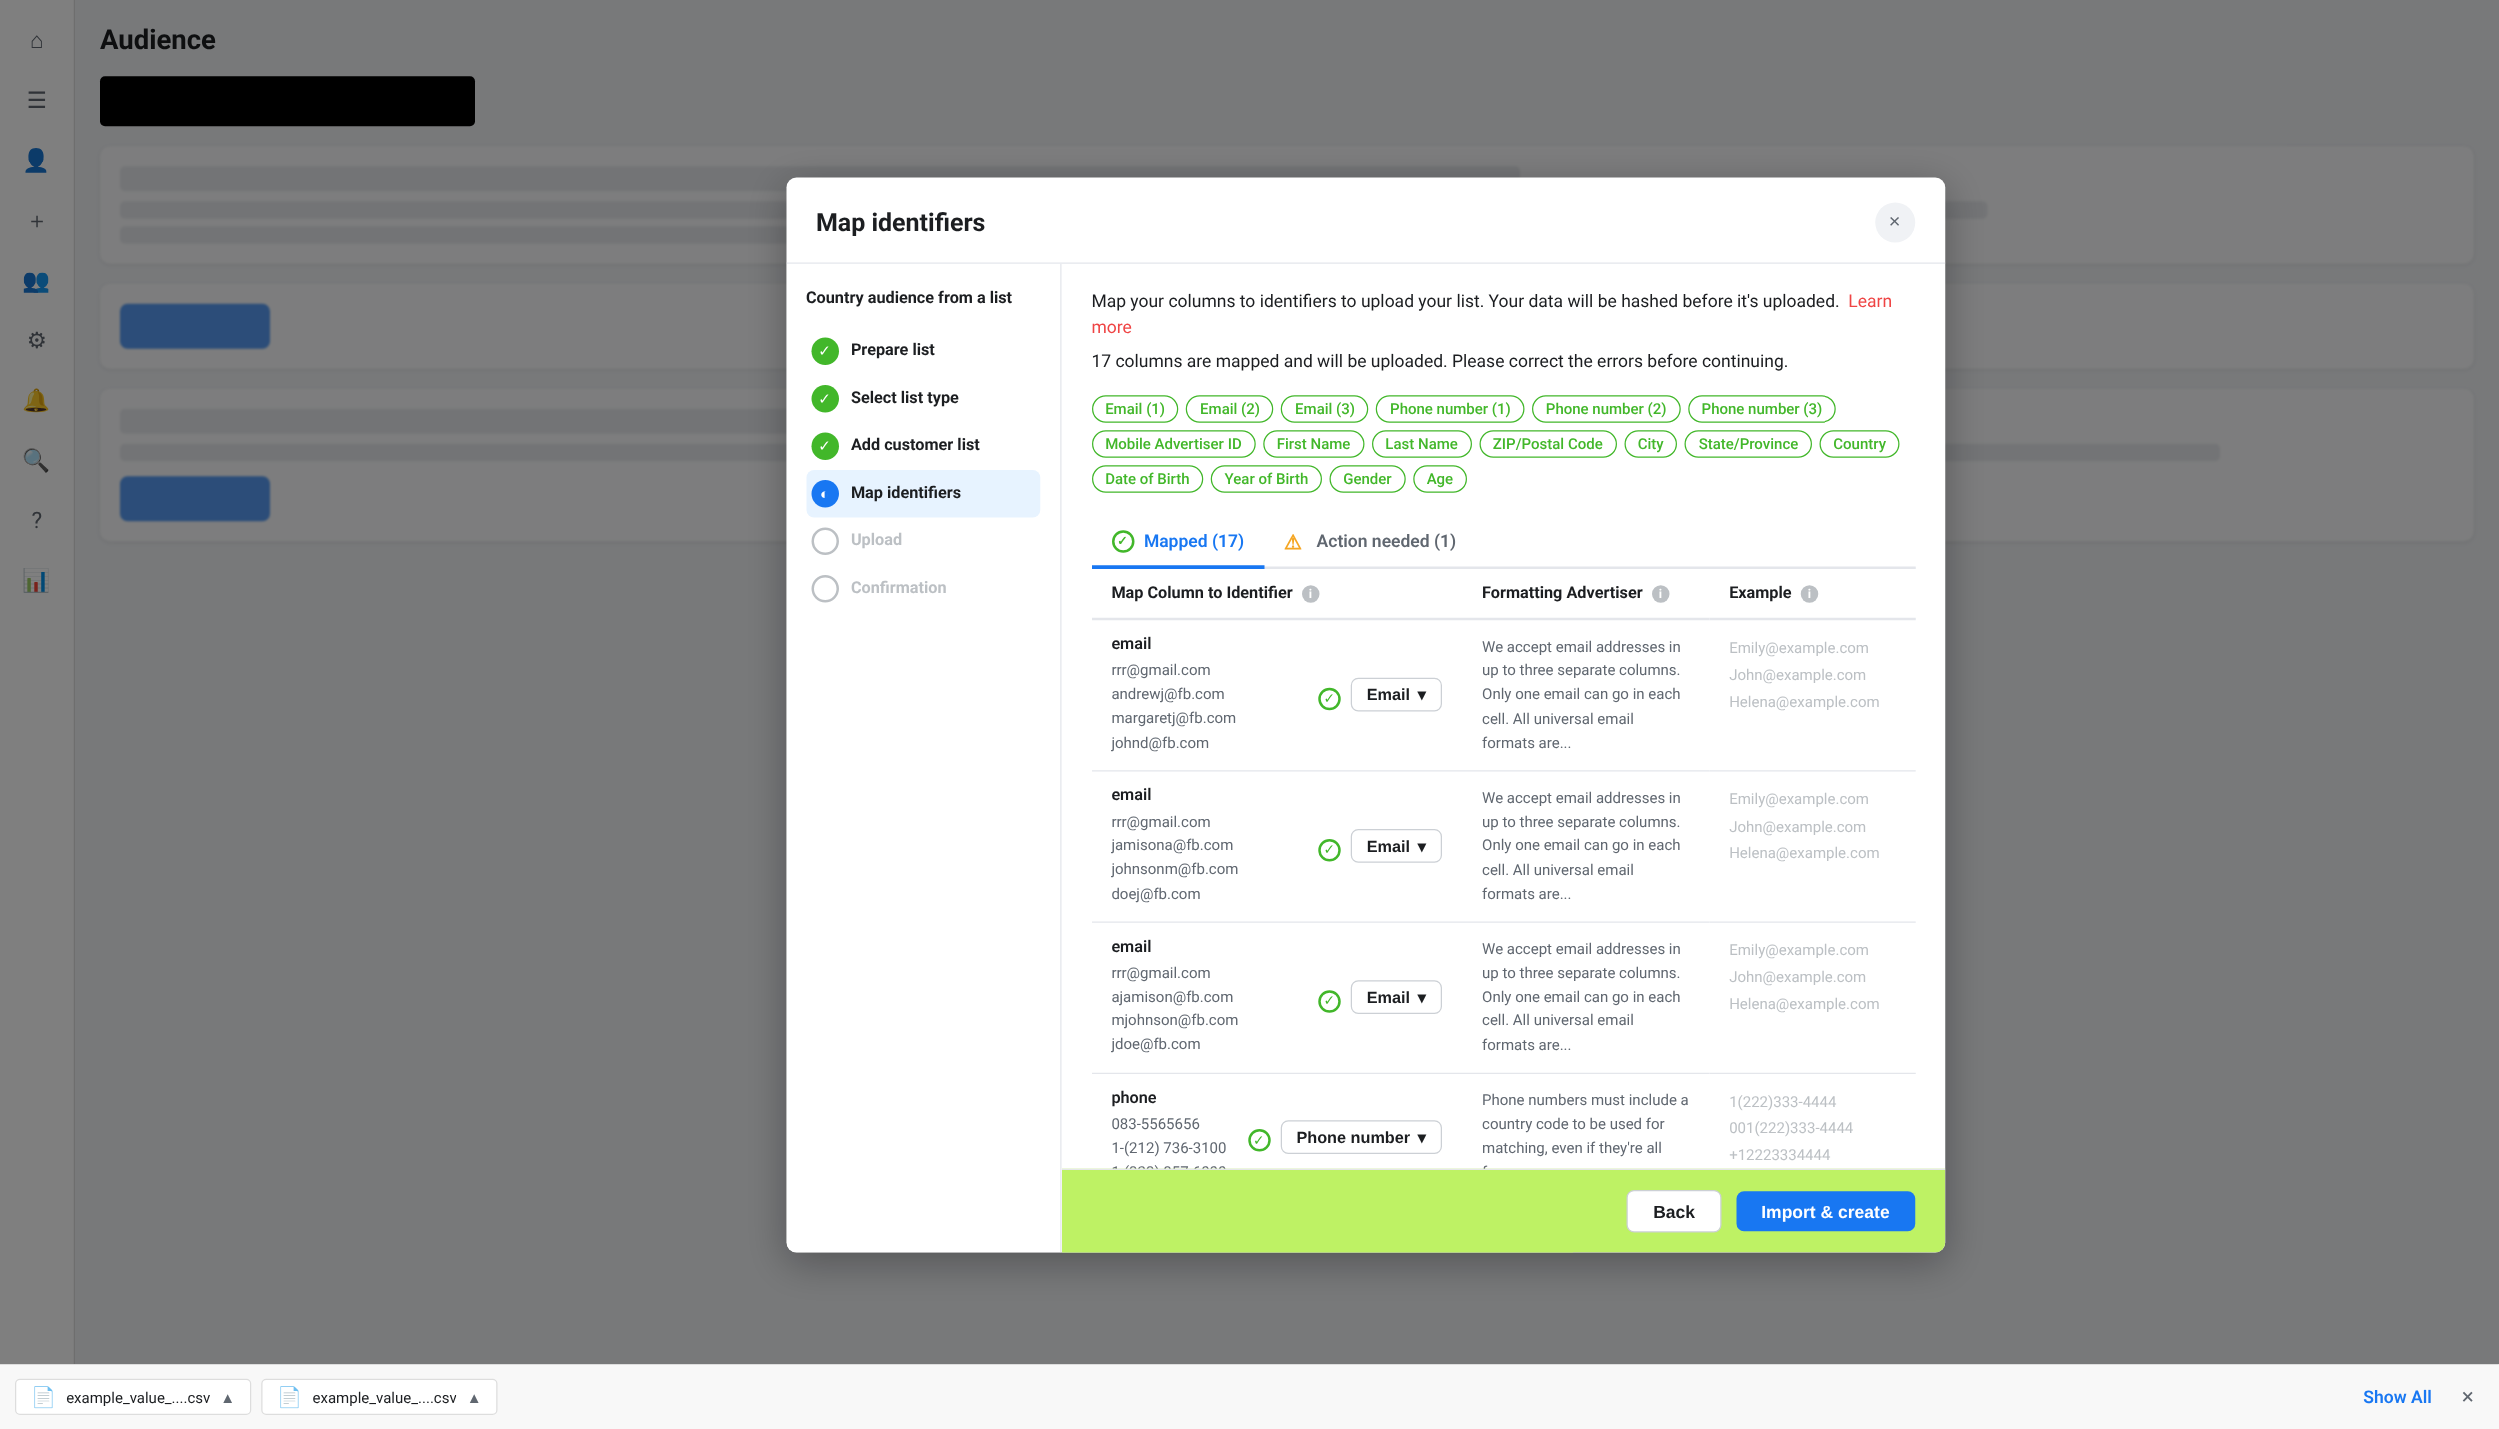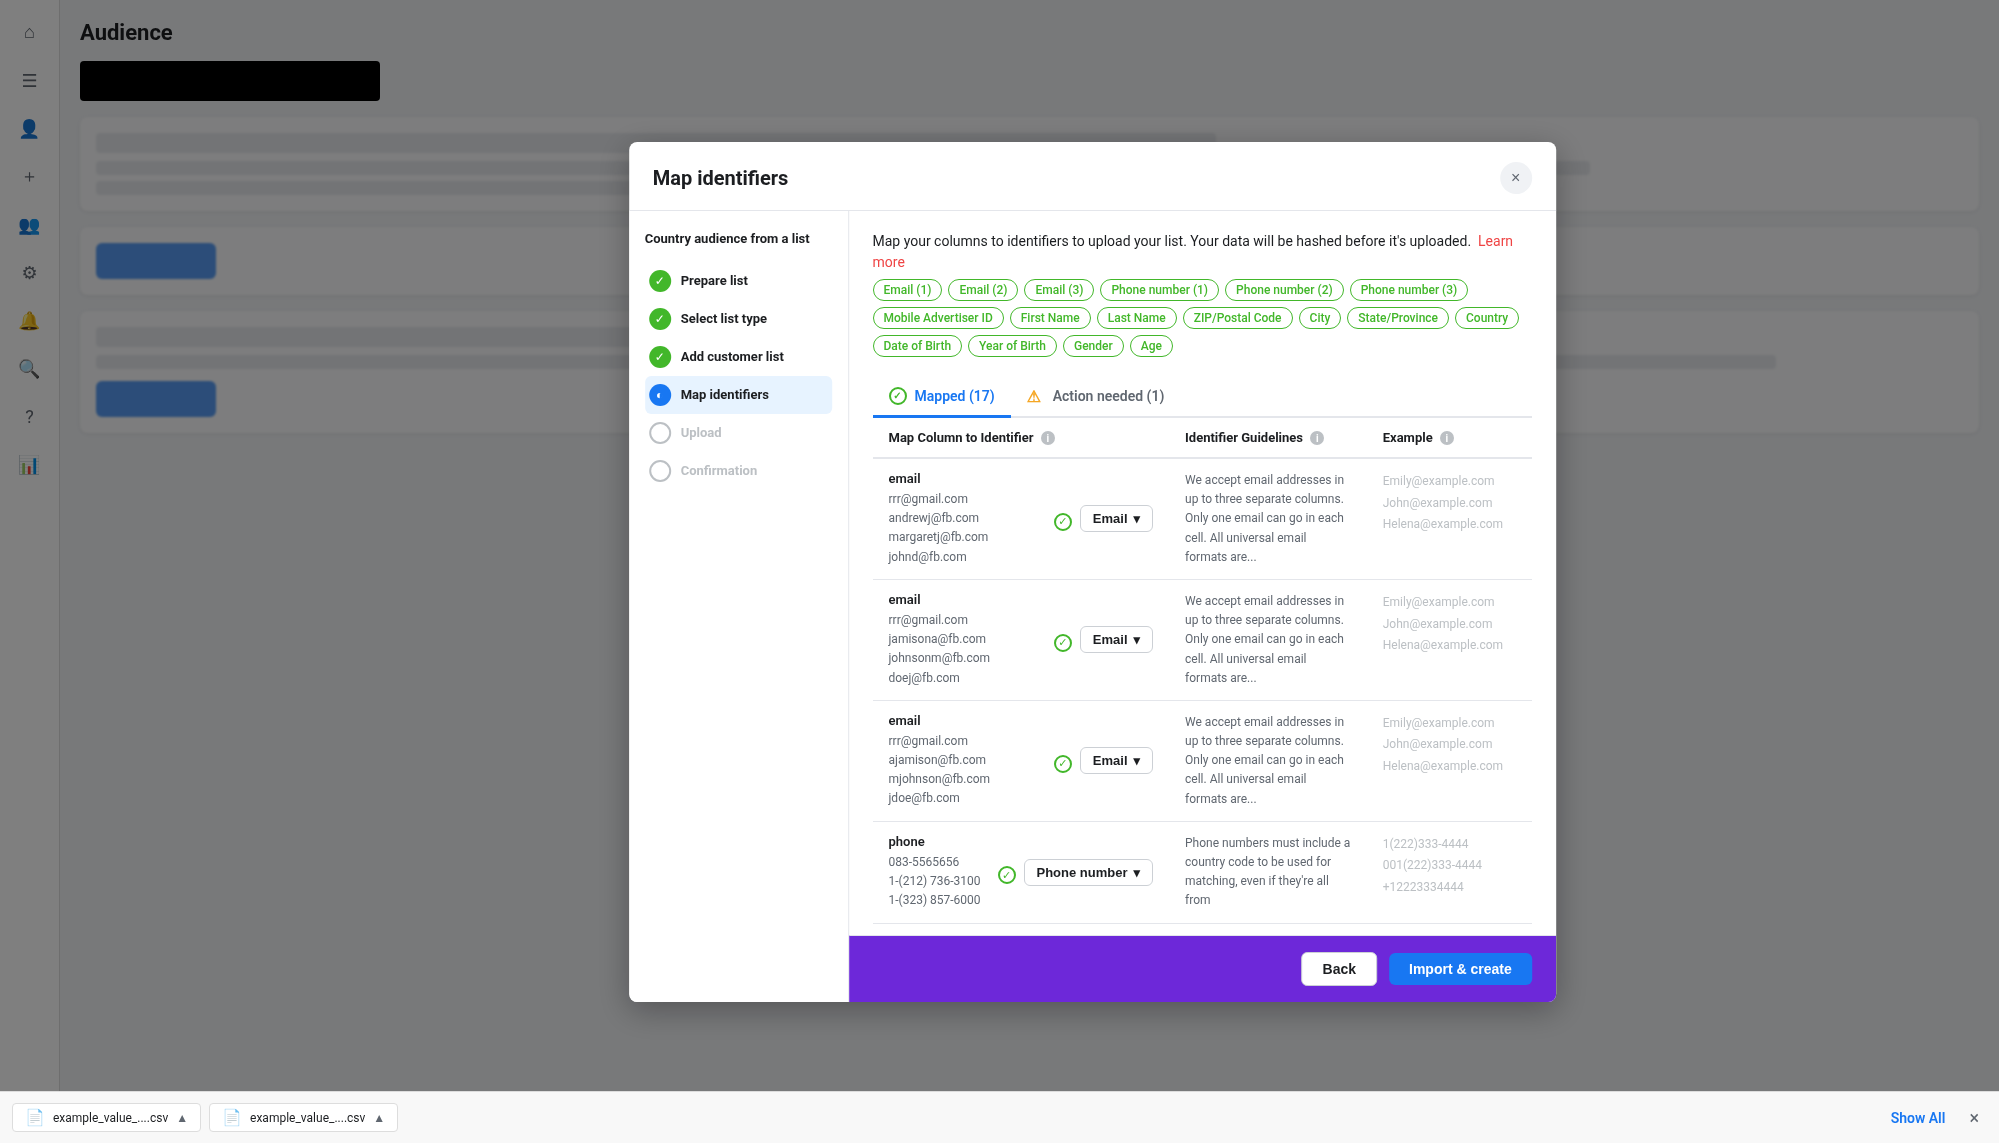--- a/index.html
+++ b/index.html
@@ -332,21 +332,21 @@
     }
 
     
     .modal-footer {
       display: flex;
       align-items: center;
       justify-content: flex-end;
       gap: 12px;
       padding: 16px 24px;
       border-top: 1px solid #e4e6eb;
-      background: #6d28d9;
+      background: #bef264;
     }
     .btn-back {
       padding: 8px 20px;
       border: 1.5px solid #ccd0d5;
       border-radius: 6px;
       background: #fff;
       font-size: 14px;
       font-weight: 600;
       color: #1c1e21;
       cursor: pointer;
@@ -509,20 +509,21 @@
         <span class="step-label pending">Confirmation</span>
       </div>
     </div>
 
     <div class="content-panel">
       <div class="content-scroll">
         <p class="content-desc">
           <span>Map your columns to identifiers to upload your list. Your data will be hashed before it's uploaded.</span>
           &nbsp;<a href="#">Learn more</a>
         </p>
+        <p class="content-count">17 columns are mapped and will be uploaded. Please correct the errors before continuing.</p>
 
         <div class="tags-container">
           <span class="tag">Email (1)</span>
           <span class="tag">Email (2)</span>
           <span class="tag">Email (3)</span>
           <span class="tag">Phone number (1)</span>
           <span class="tag">Phone number (2)</span>
           <span class="tag">Phone number (3)</span>
           <span class="tag">Mobile Advertiser ID</span>
           <span class="tag">First Name</span>
@@ -549,21 +550,21 @@
         </div>
 
         <table class="map-table">
           <thead>
             <tr>
               <th>
                 <span>Map Column to Identifier</span>
                 <span class="info-icon">i</span>
               </th>
               <th>
-                <span>Identifier Guidelines</span>
+                <span>Formatting Advertiser</span>
                 <span class="info-icon">i</span>
               </th>
               <th>
                 <span>Example</span>
                 <span class="info-icon">i</span>
               </th>
             </tr>
           </thead>
           <tbody>
 

